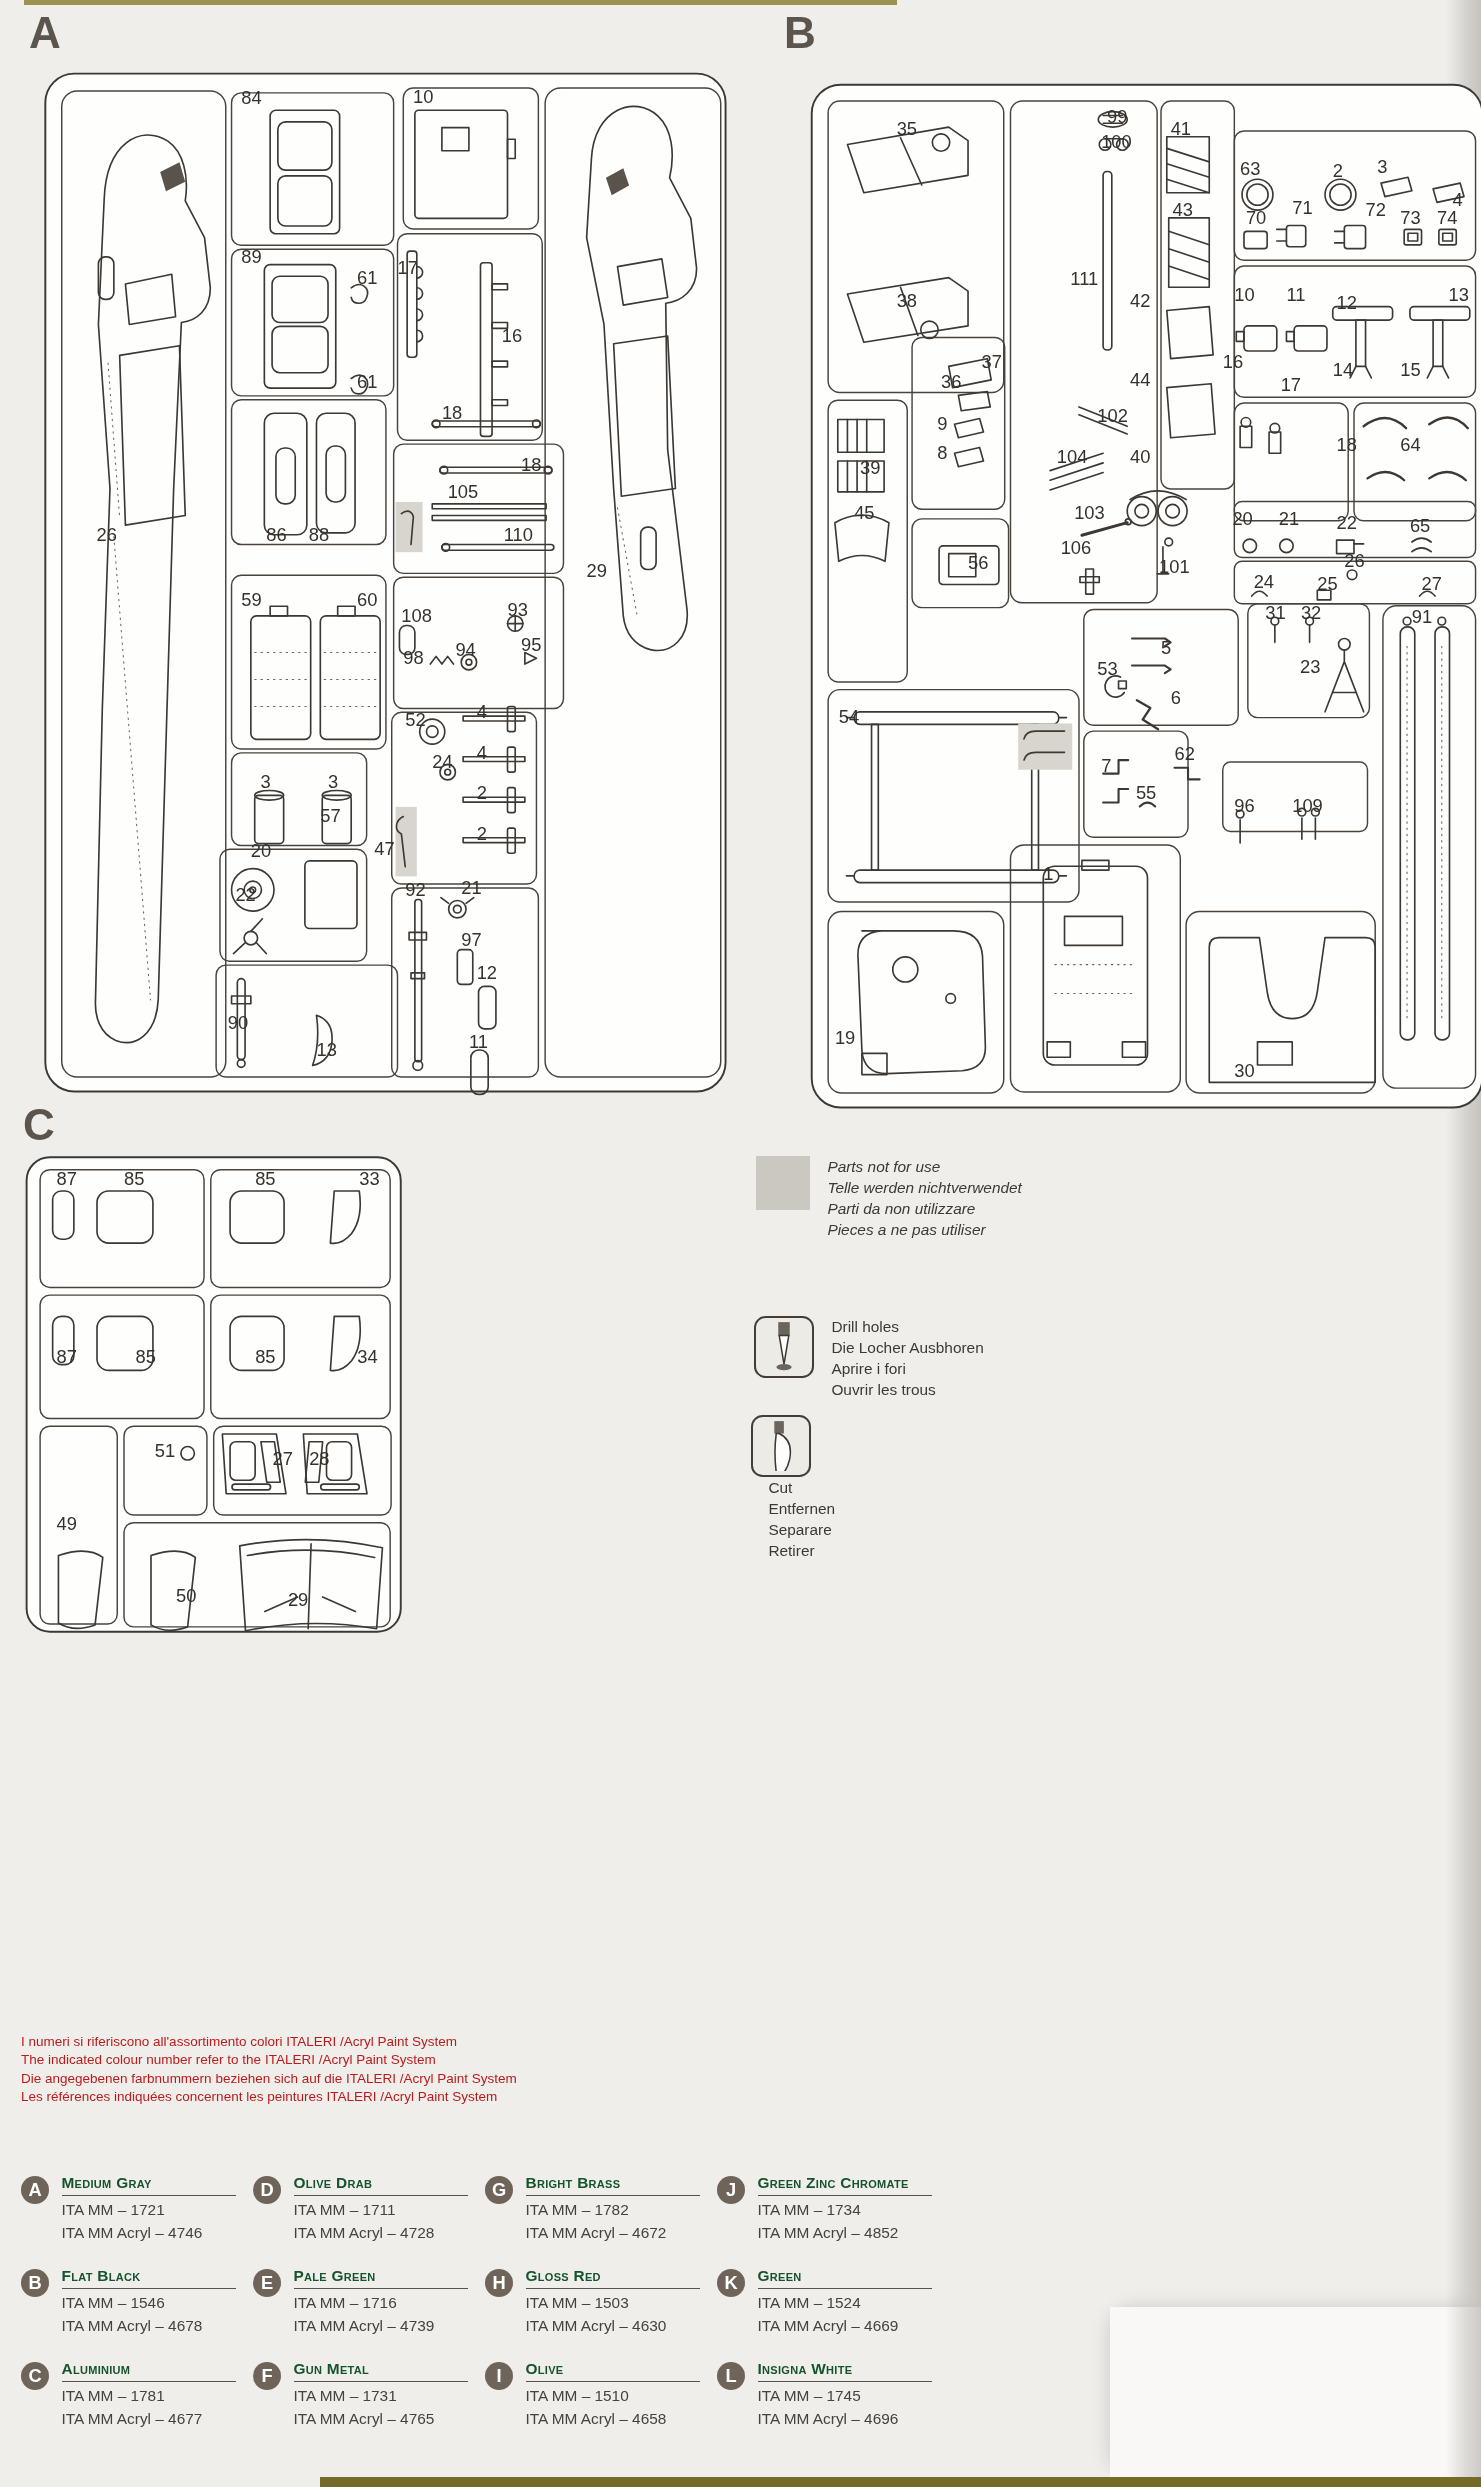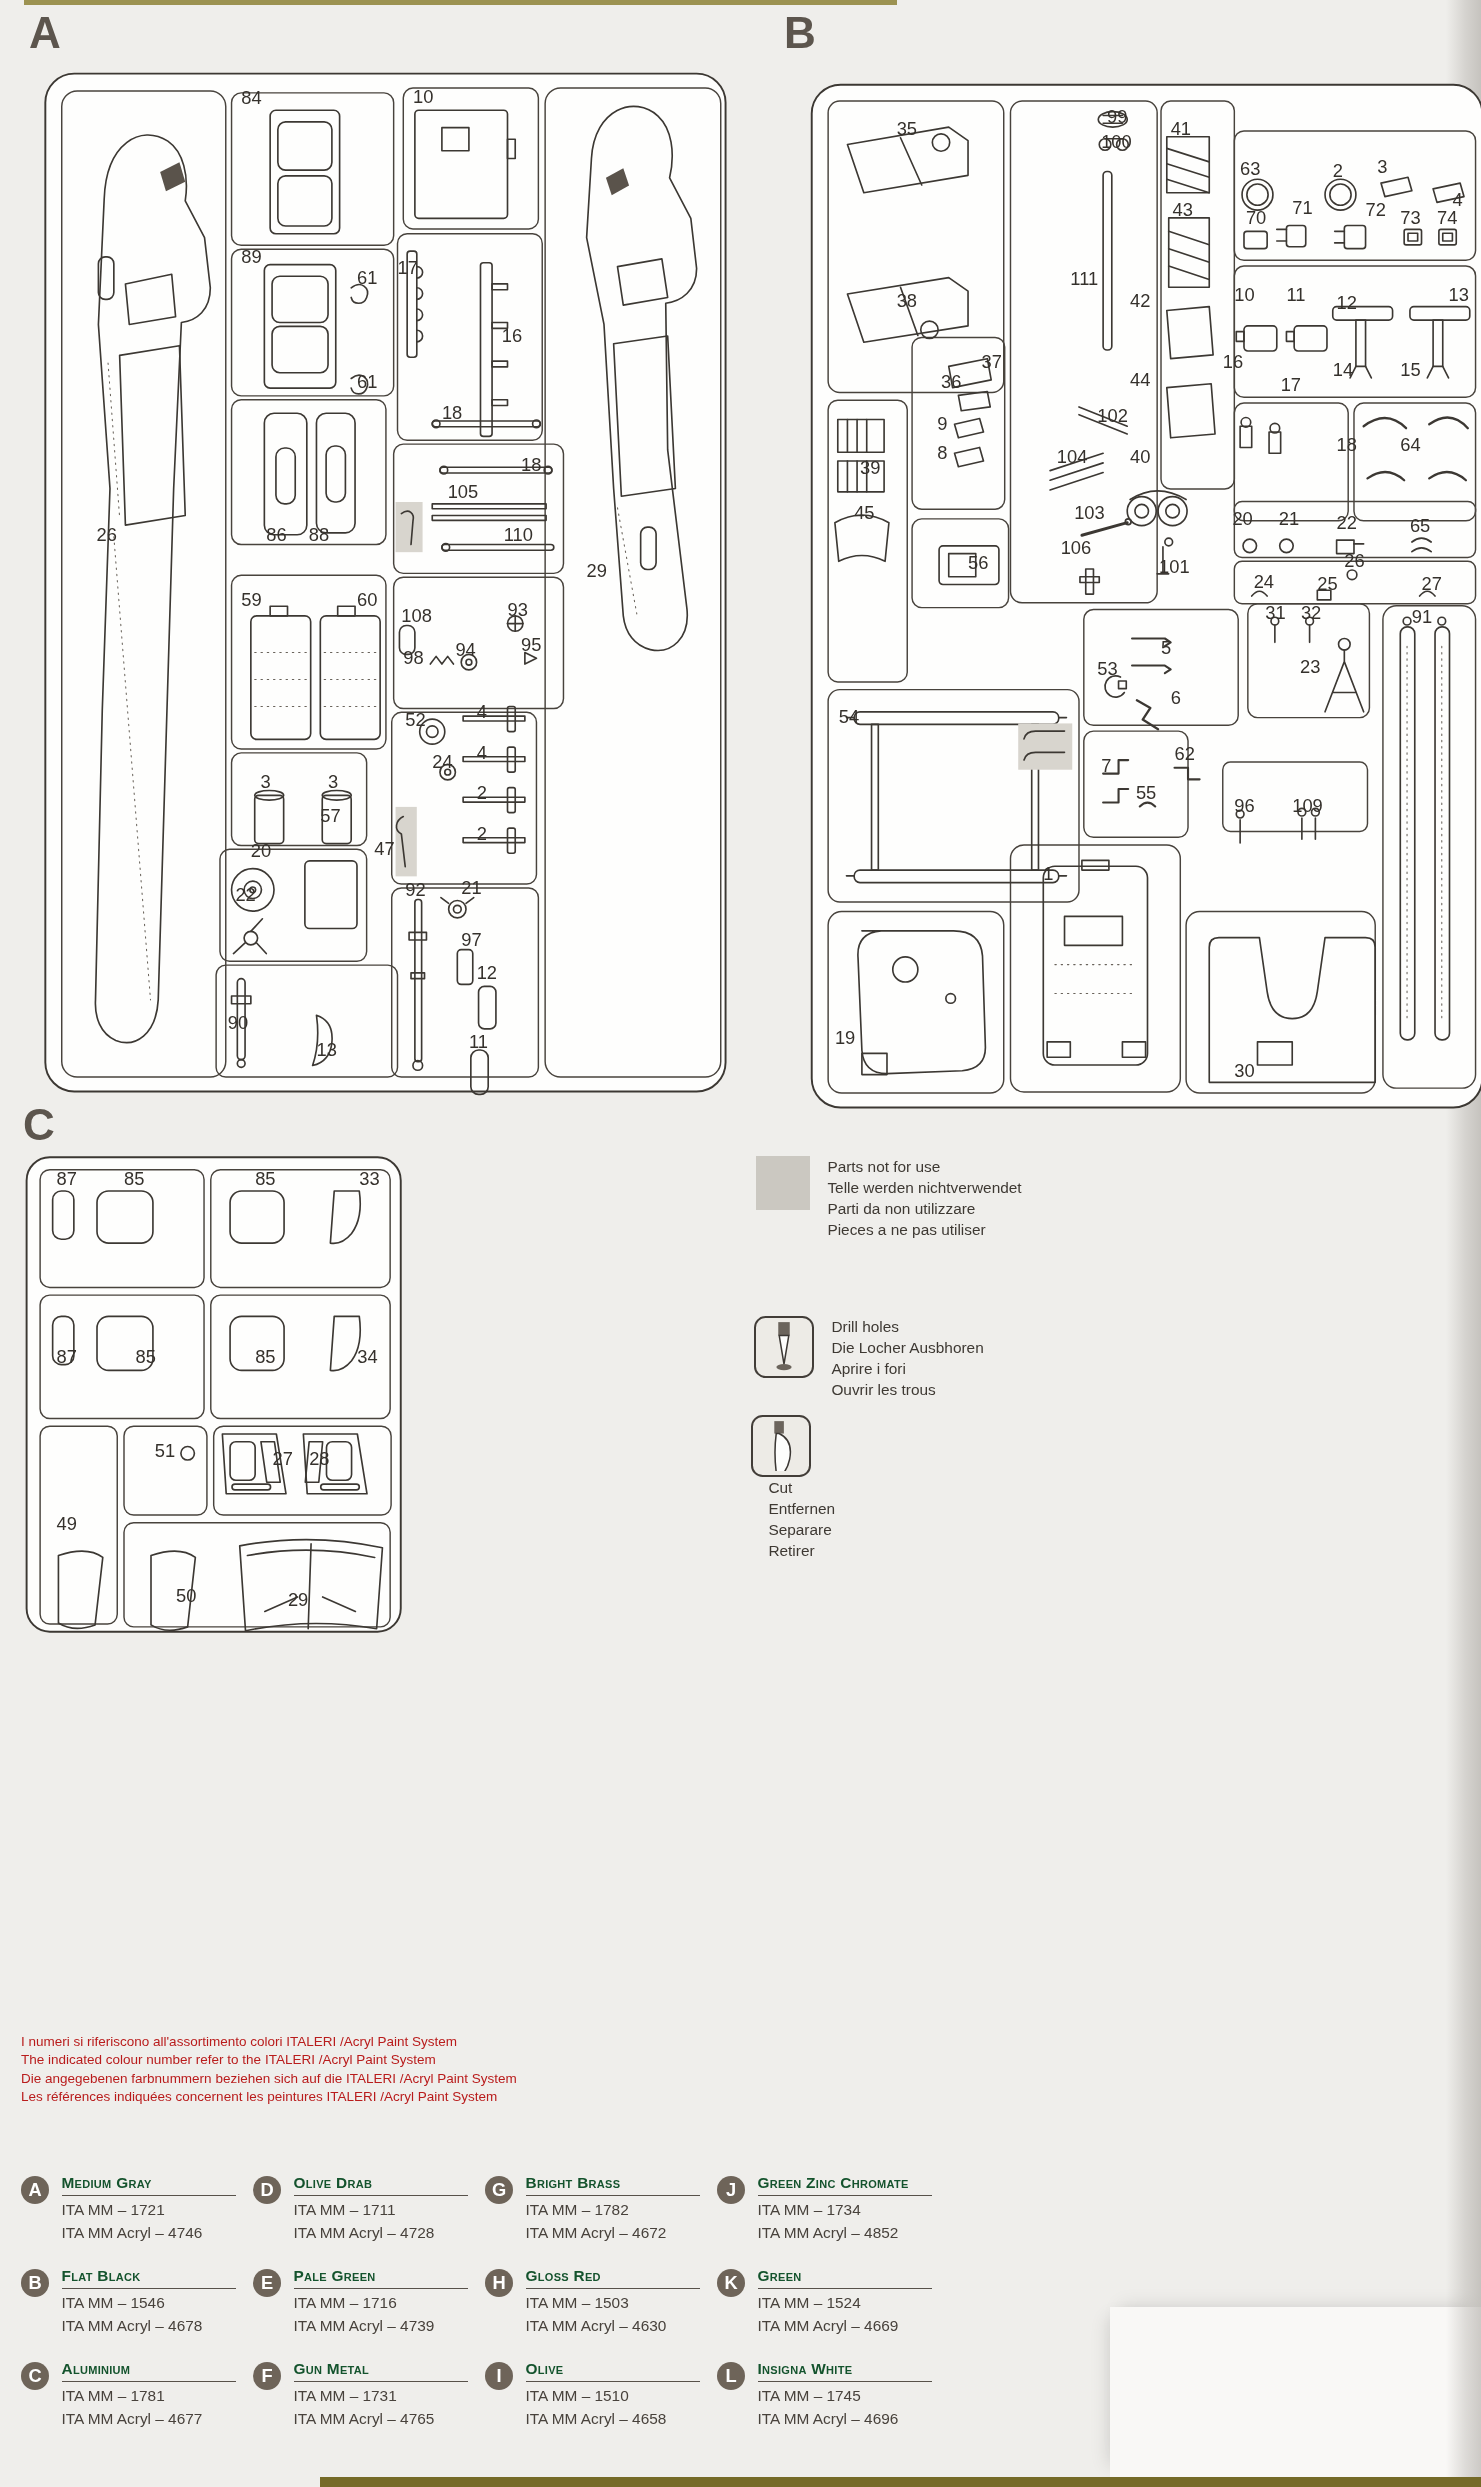--- a/index.html
+++ b/index.html
@@ -527,21 +527,21 @@
         <text x="354" y="262" class="part-num">34</text>
         <text x="144" y="360" class="part-num">51</text>
         <text x="266" y="368" class="part-num">27</text>
         <text x="304" y="368" class="part-num">28</text>
         <text x="42" y="436" class="part-num">49</text>
         <text x="166" y="510" class="part-num">50</text>
         <text x="282" y="514" class="part-num">29</text>
       </svg>
   </div>
 
-  <div class="abs legend-item" style="left:756px;top:1156px;">
+  <div class="abs legend-item" style="left:756px;top:1156px;font-style:italic;">
     <div class="legend-graybox"></div>
     <div class="legend-text">
       <div>Parts not for use</div>
       <div>Telle werden nichtverwendet</div>
       <div>Parti da non utilizzare</div>
       <div>Pieces a ne pas utiliser</div>
     </div>
   </div>
 
   <div class="abs legend-item" style="left:754px;top:1316px;">

